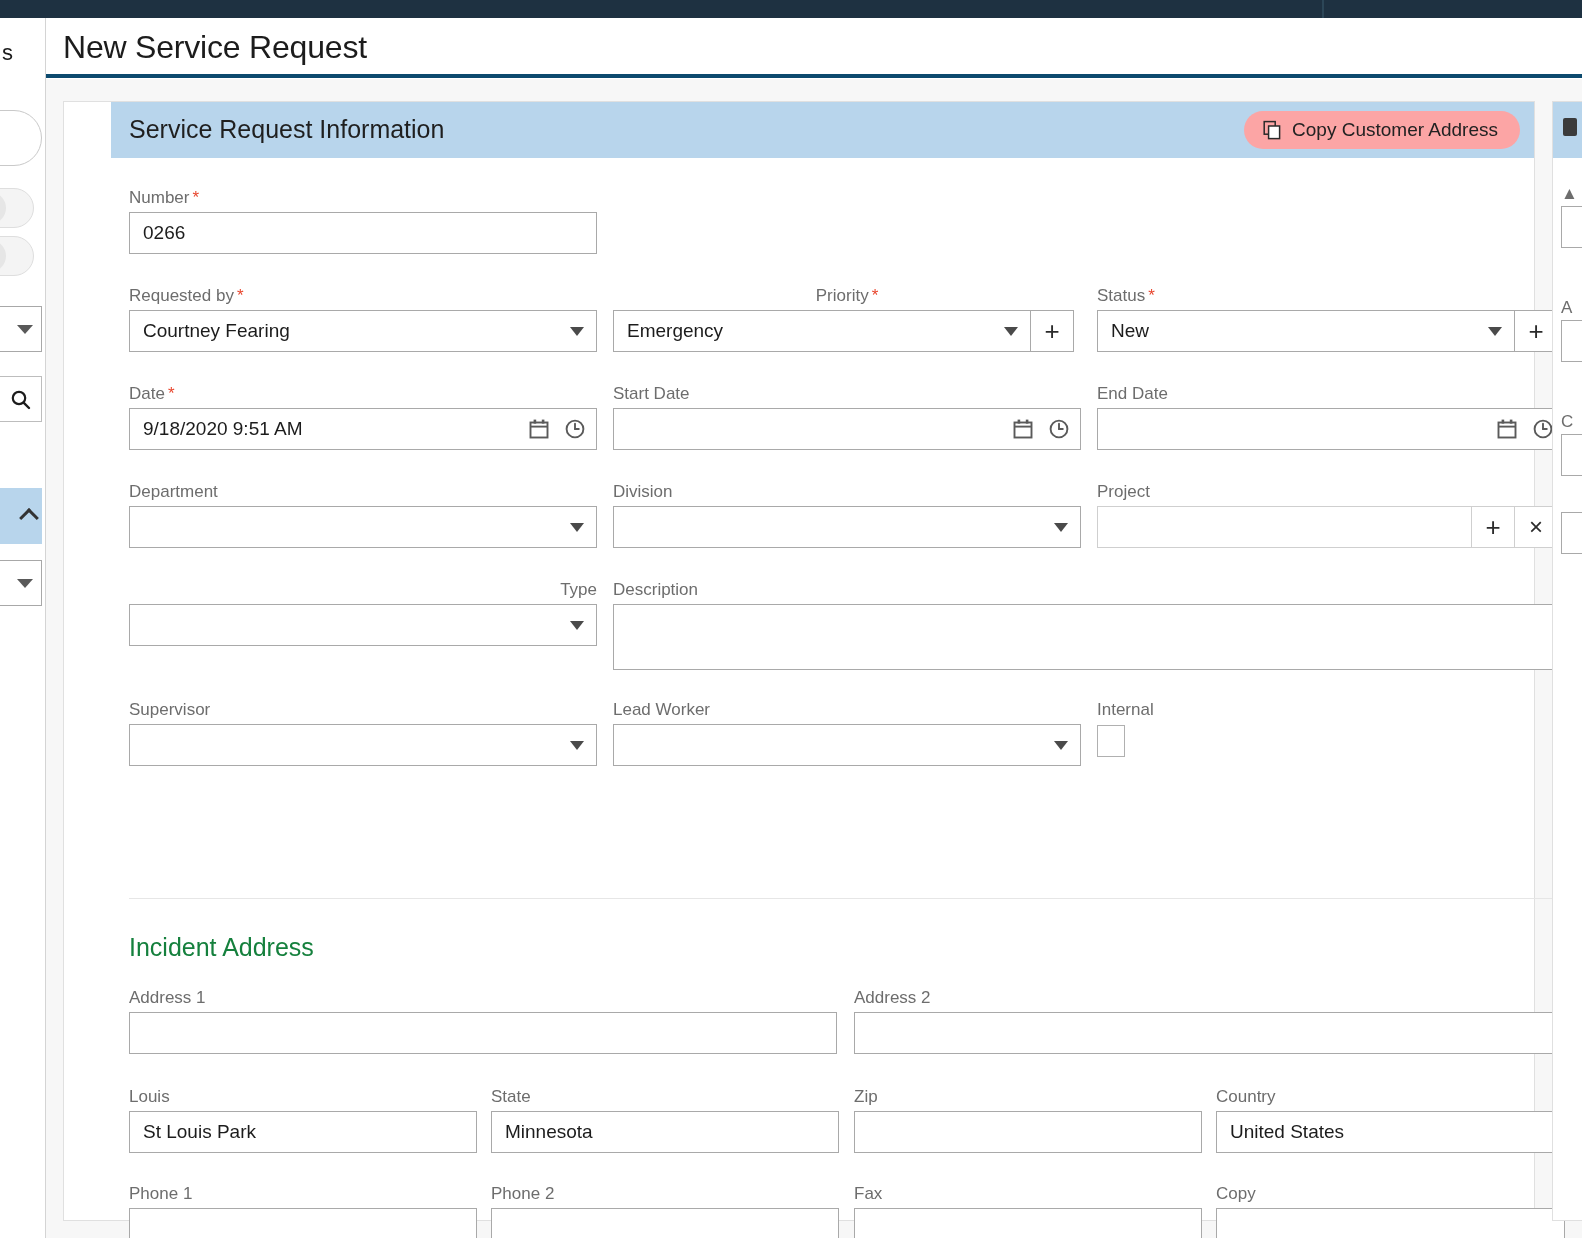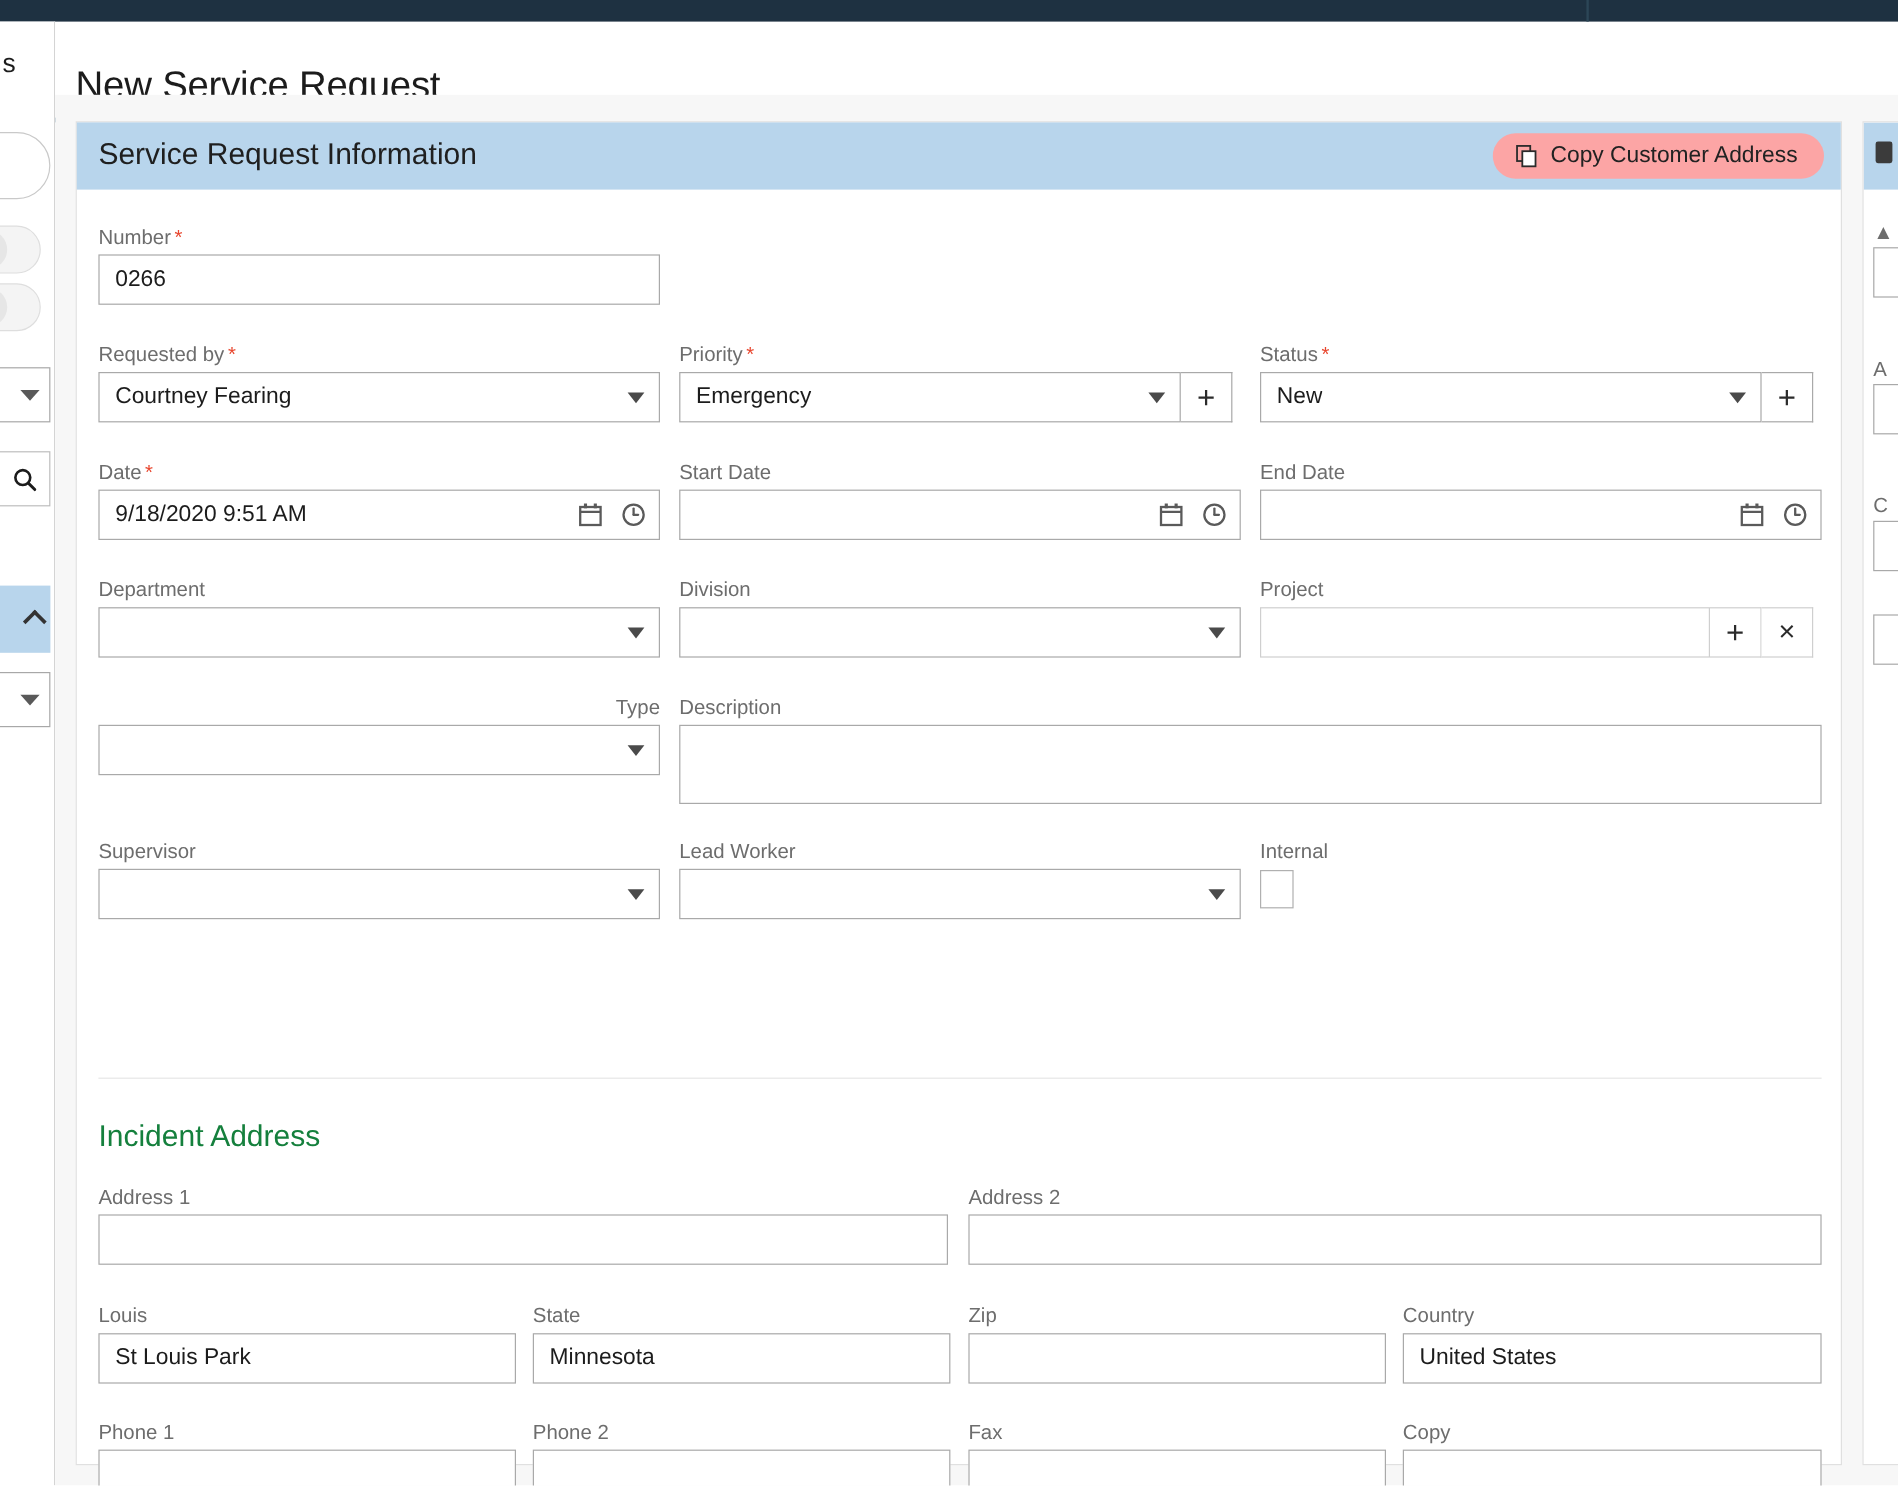--- a/index.html
+++ b/index.html
@@ -63,37 +63,37 @@
   }
   .ls-search svg { position: absolute; right: 8px; top: 11px; }
   .ls-bluerow {
     position: absolute; left: -34px; top: 470px; width: 76px; height: 56px;
     background: #b8d5ec;
   }
 
   
   .page-head {
     position: absolute; top: 18px; left: 46px; width: 1536px; height: 60px;
-    background: #ffffff; border-bottom: 4px solid #0c4a6e; margin-top: 24px;
+    background: #ffffff; border-bottom: 4px solid #0c4a6e;
   }
   .page-title {
     position: absolute; left: 17px; top: 11px;
     font-size: 32px; color: #1c1c1c; font-weight: 400; letter-spacing: -0.2px;
   }
 
   
   .canvas {
     position: absolute; top: 79px; left: 46px; width: 1536px; height: 1159px;
     background: #f7f7f7;
   }
 
   
   .card {
     position: absolute; left: 17px; top: 22px; width: 1472px; height: 1120px;
-    background: #ffffff; border: 1px solid #e0e0e0;
+    background: #ffffff; border: 1px solid #e0e0e0; padding-left: 47px;
   }
   .card-header {
     position: relative; height: 56px; background: #b8d5ec;
   }
   .card-header-title {
     position: absolute; left: 18px; top: 13px;
     font-size: 25px; color: #1f1f1f; font-weight: 400;
   }
   .copy-btn {
     position: absolute; right: 14px; top: 9px; height: 38px;
@@ -242,21 +242,21 @@
         <div class="fld" style="left:18px; top:128px; width:468px;">
           <span class="lbl">
             <span>Requested by</span><span class="req">*</span>
           </span>
           <div class="ctl">
             <span class="val">Courtney Fearing</span>
             <span class="caret"></span>
           </div>
         </div>
 
-        <div class="fld" style="left:502px; top:128px; width:468px;">
+        <div class="fld" style="left:502px; top:128px; width:468px;text-align:center;">
           <span class="lbl">
             <span>Priority</span><span class="req">*</span>
           </span>
           <div class="row-flex">
             <div class="ctl" style="width:418px;">
               <span class="val">Emergency</span>
               <span class="caret"></span>
             </div>
             <div class="addon">+</div>
           </div>

